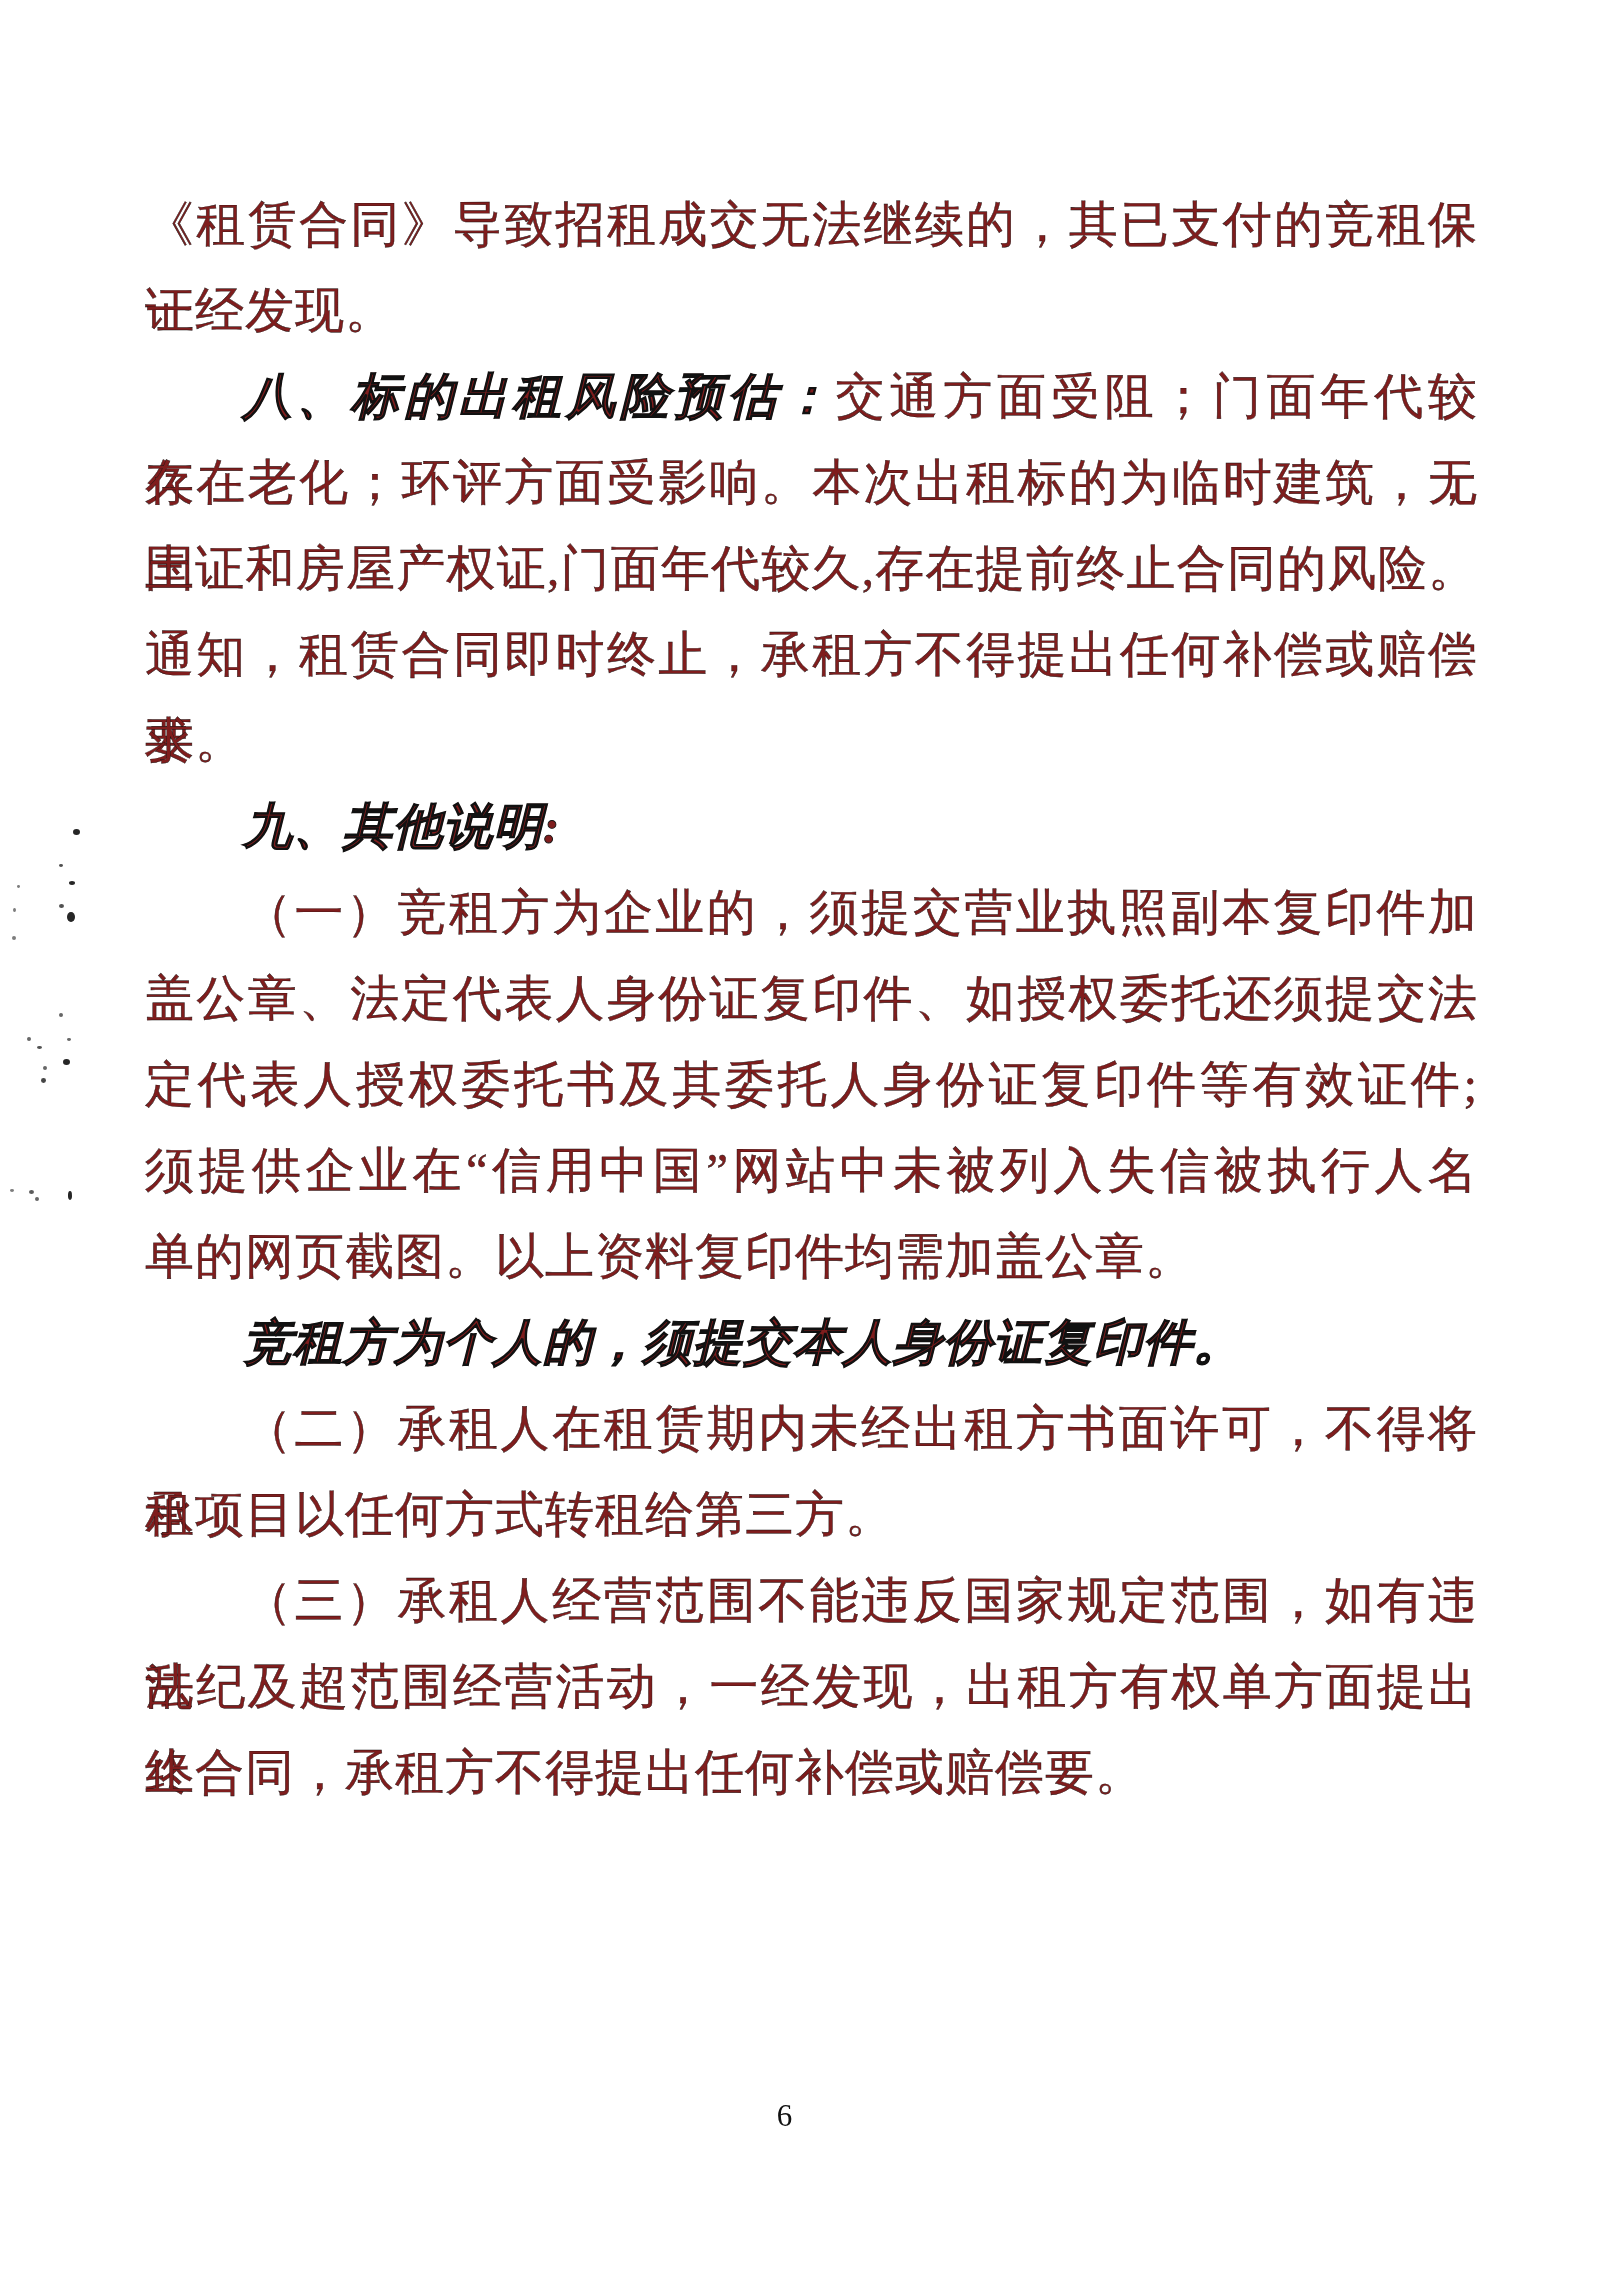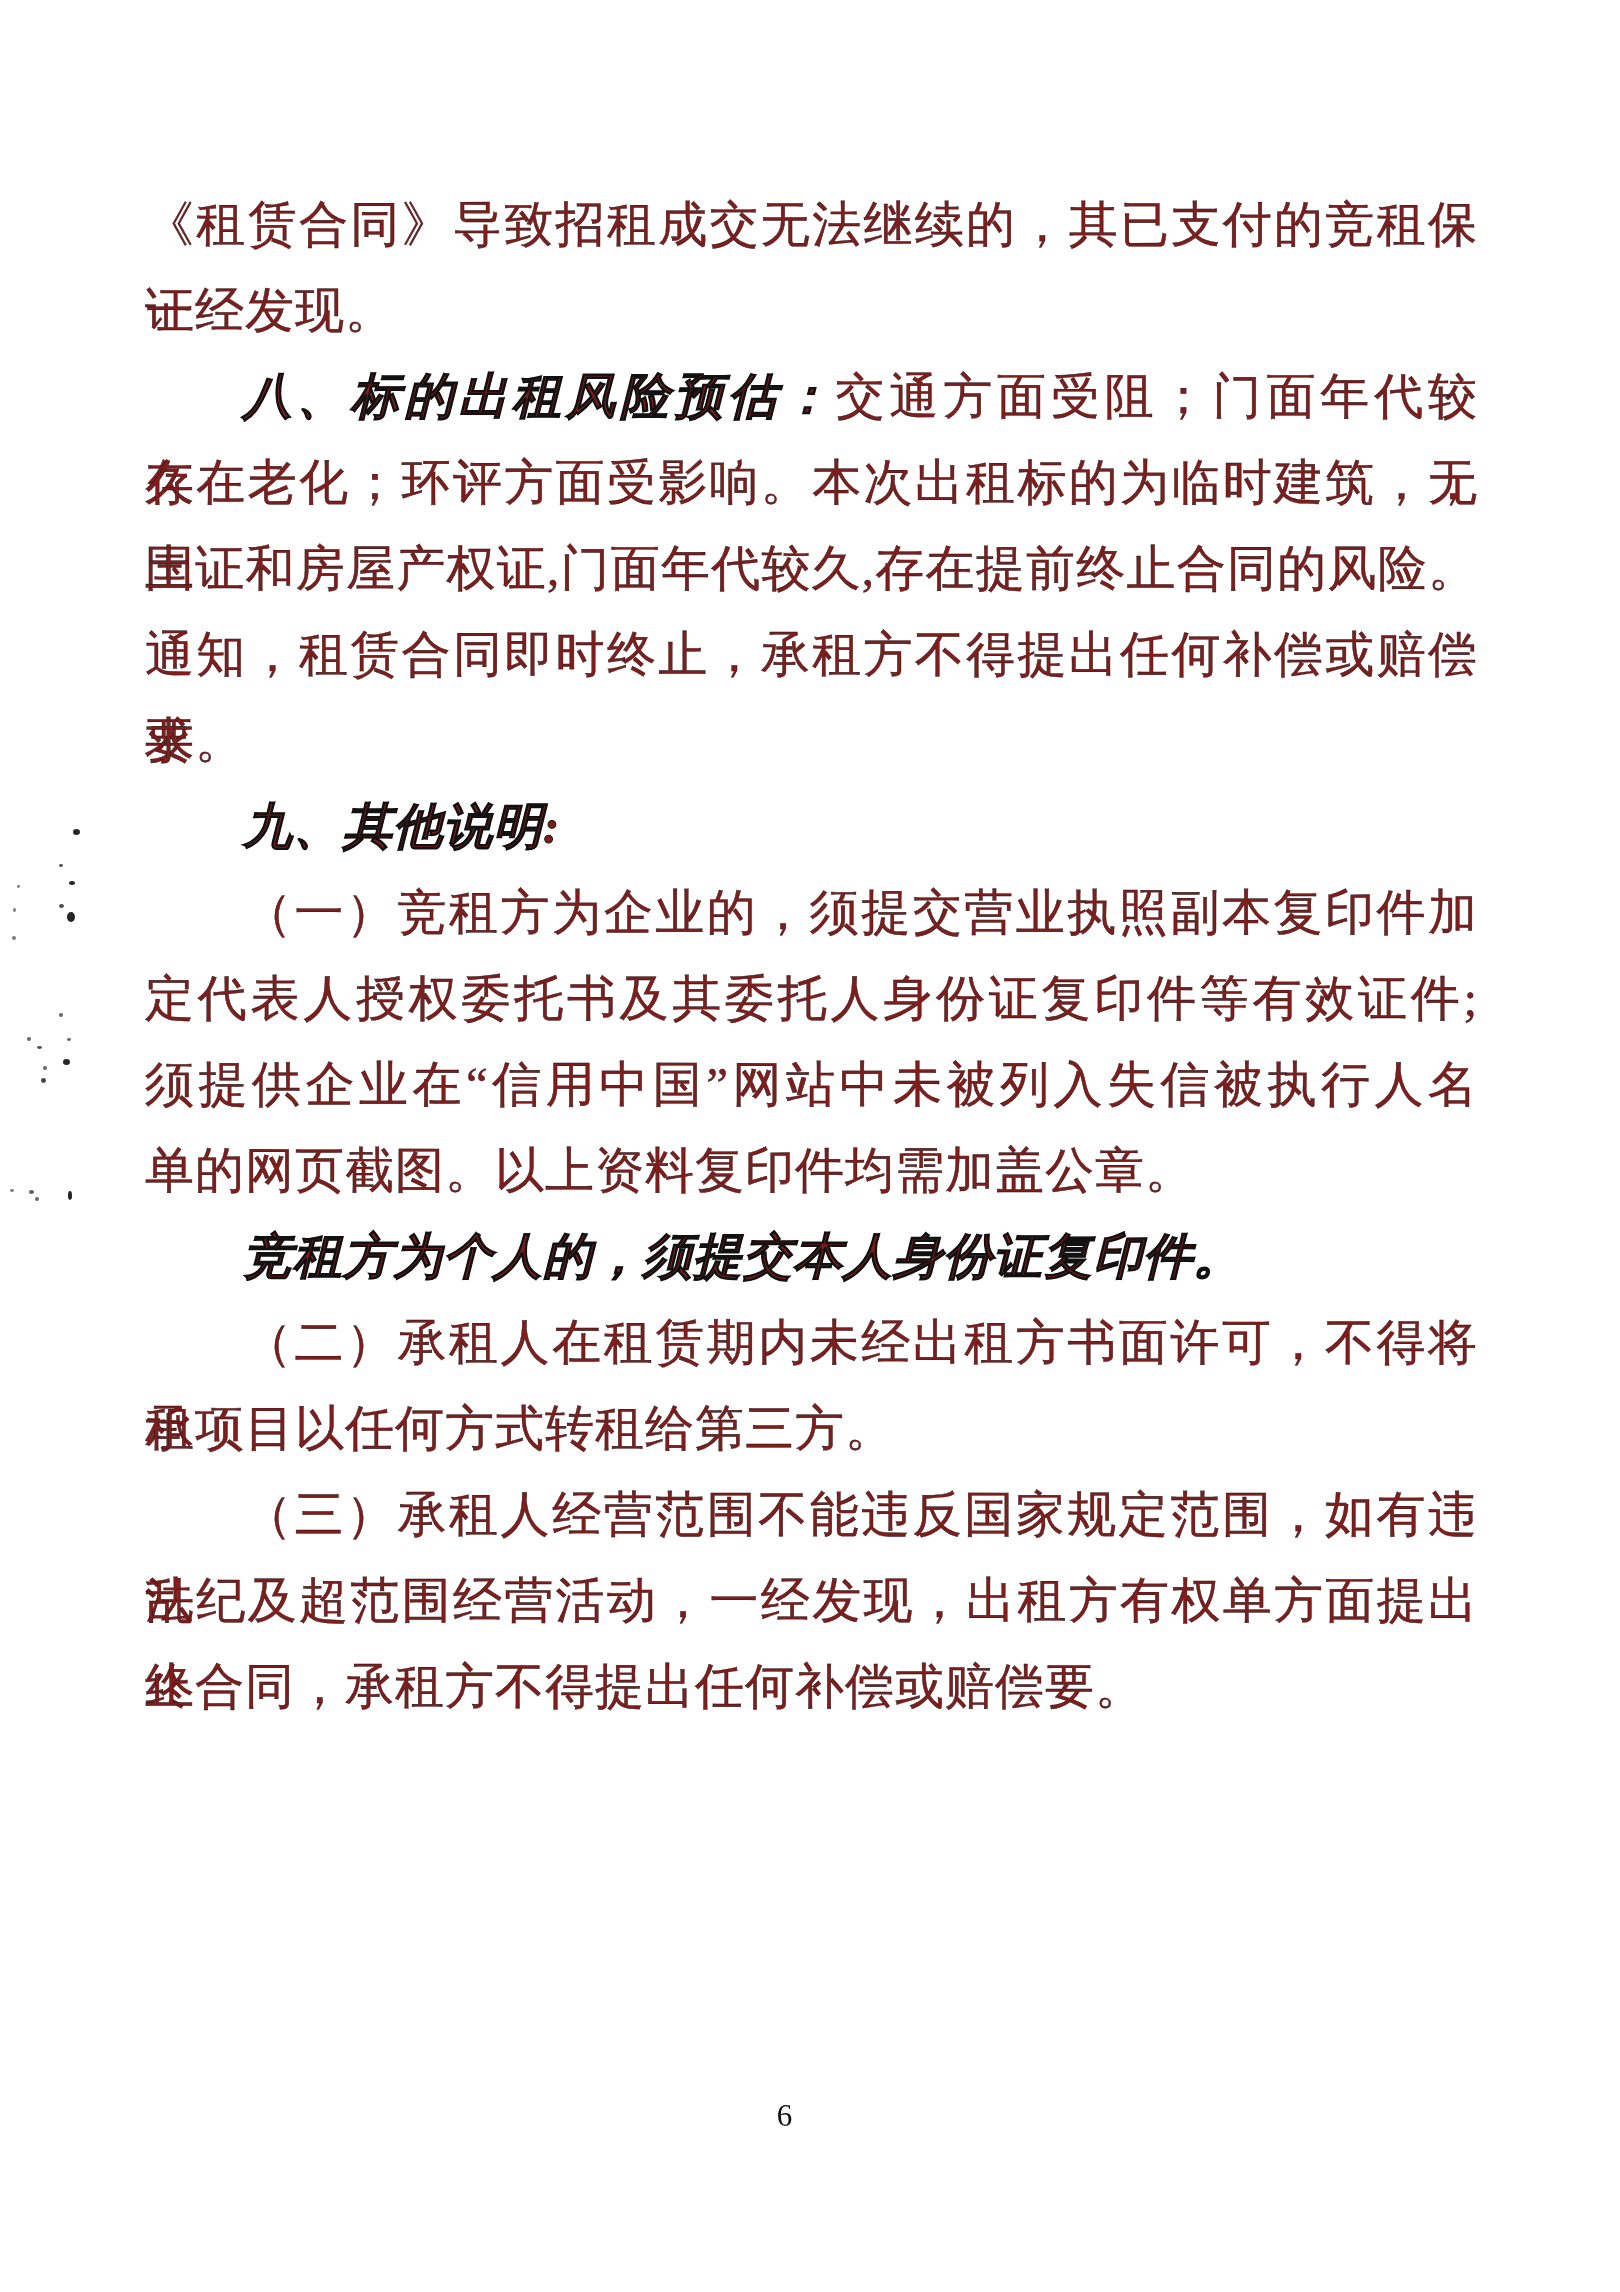--- a/index.html
+++ b/index.html
@@ -60,20 +60,21 @@
   <div class="text-block">
       <div class="line fill"><span>《租赁合同》导致招租成交无法继续的，其已支付的竞租保证</span></div>
       <div class="line"><span>一经发现。</span></div>
       <div class="line indent fill"><span class="bold">八、标的出租风险预估：</span><span>交通方面受阻；门面年代较久，</span></div>
       <div class="line fill"><span>存在老化；环评方面受影响。本次出租标的为临时建筑，无国</span></div>
       <div class="line fill"><span>土证和房屋产权证,门面年代较久,存在提前终止合同的风险。</span></div>
       <div class="line fill"><span>通知，租赁合同即时终止，承租方不得提出任何补偿或赔偿要</span></div>
       <div class="line"><span>求。</span></div>
       <div class="line indent"><span class="bold">九、其他说明:</span></div>
       <div class="line indent fill"><span>（一）竞租方为企业的，须提交营业执照副本复印件加</span></div>
+      <div class="line fill"><span>盖公章、法定代表人身份证复印件、如授权委托还须提交法</span></div>
       <div class="line fill"><span>定代表人授权委托书及其委托人身份证复印件等有效证件;</span></div>
       <div class="line fill"><span>须提供企业在“信用中国”网站中未被列入失信被执行人名</span></div>
       <div class="line"><span>单的网页截图。以上资料复印件均需加盖公章。</span></div>
       <div class="line indent"><span class="bold">竞租方为个人的，须提交本人身份证复印件。</span></div>
       <div class="line indent fill"><span>（二）承租人在租赁期内未经出租方书面许可，不得将承</span></div>
       <div class="line"><span>租项目以任何方式转租给第三方。</span></div>
       <div class="line indent fill"><span>（三）承租人经营范围不能违反国家规定范围，如有违法</span></div>
       <div class="line fill"><span>乱纪及超范围经营活动，一经发现，出租方有权单方面提出终</span></div>
       <div class="line"><span>止合同，承租方不得提出任何补偿或赔偿要。</span></div>
     </div>

